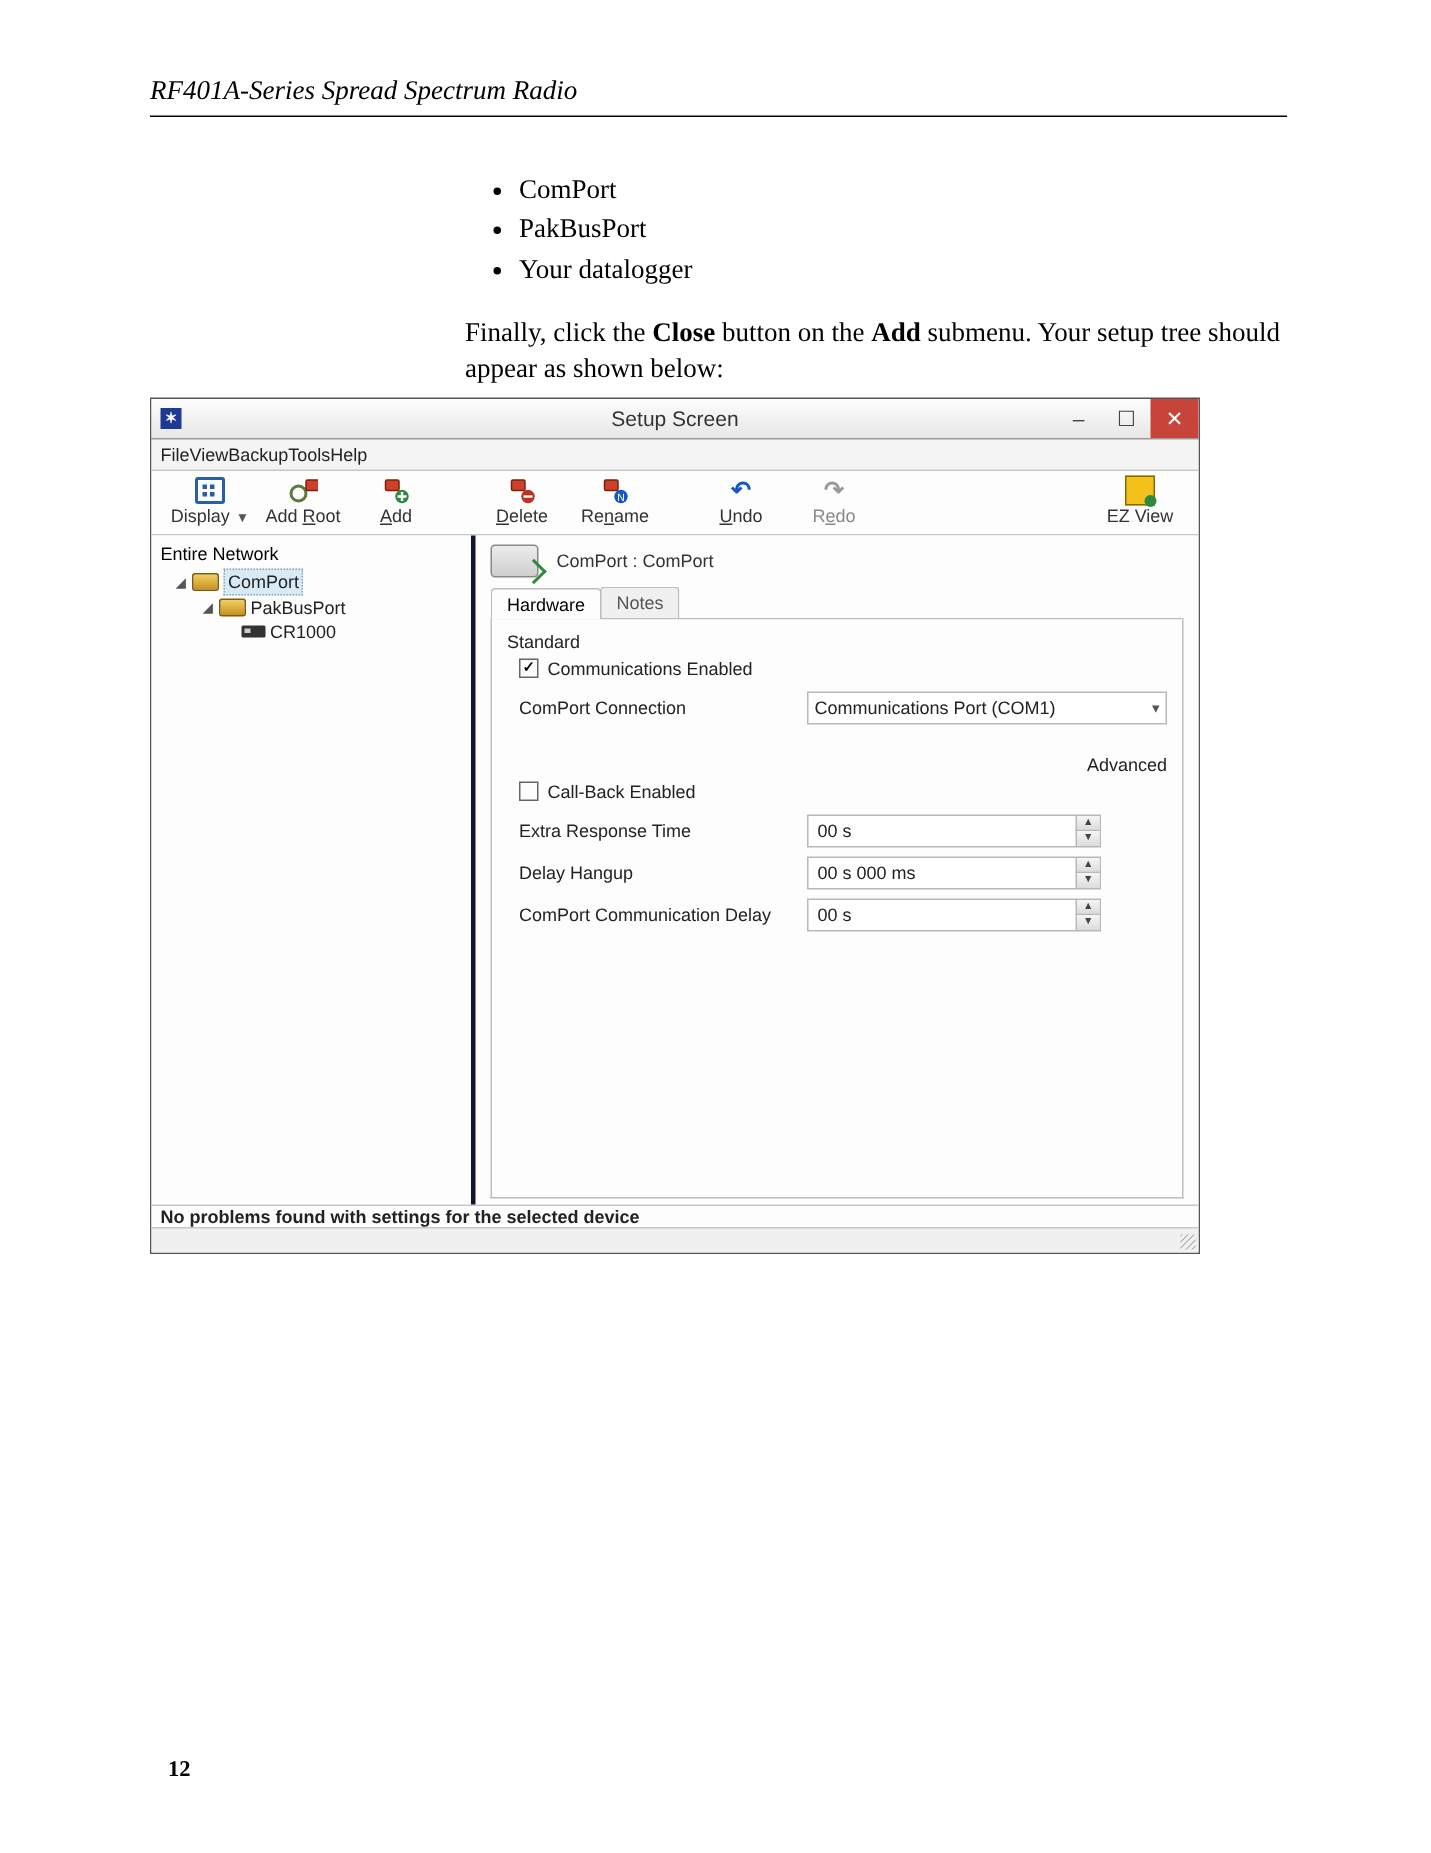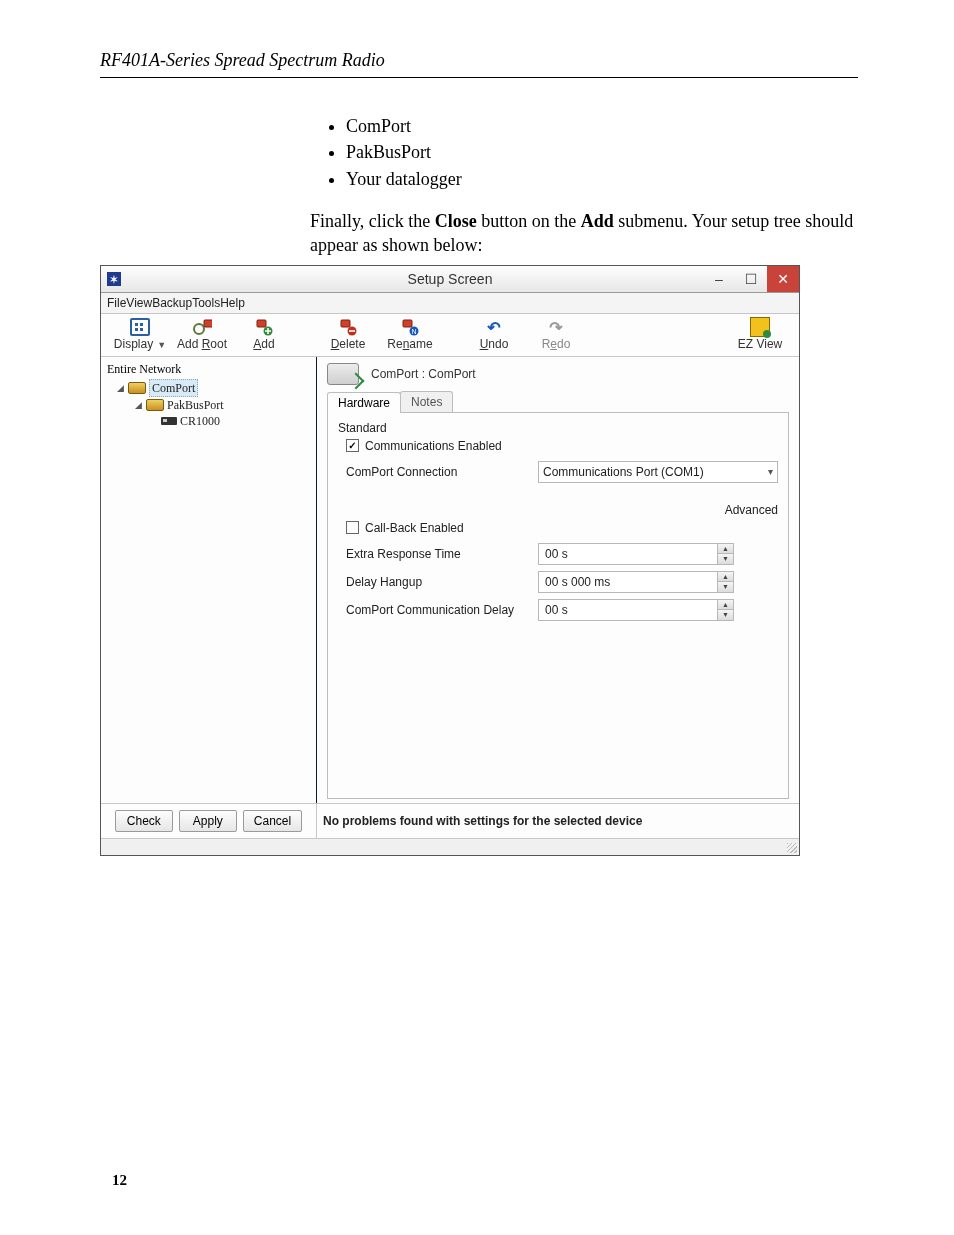--- a/index.html
+++ b/index.html
@@ -31,21 +31,21 @@
   .toolbar .tb .lbl u{text-decoration:underline;}
   .tb .disp-ic{width:18px;height:14px;border:2px solid #2a5ea8;border-radius:2px;position:relative;}
   .tb .disp-ic::after{content:"";position:absolute;left:3px;top:3px;width:3px;height:3px;background:#2a5ea8;box-shadow:5px 0 #2a5ea8,0 5px #2a5ea8,5px 5px #2a5ea8;}
   .undo-ic{color:#1559c0;font-weight:bold;}
   .redo-ic{color:#9a9a9a;font-weight:bold;}
   .ez-ic{width:18px;height:18px;background:#f3c11b;border:1px solid #8a6a00;position:relative;}
   .ez-ic::after{content:"";position:absolute;right:-2px;bottom:-2px;width:8px;height:8px;background:#2e8b3d;border-radius:50%;}
   .drop-arrow{font-size:9px;color:#555;margin-left:4px;}
 
   .workspace{display:flex;background:#fdfdfd;height:446px;}
-  .tree-pane{width:216px;border-right:1px solid #0f172a;box-sizing:border-box;padding:4px 6px;font-size:12px;font-family:Liberation Serif, serif;}
+  .tree-pane{width:216px;border-right:3px solid #0f172a;box-sizing:border-box;padding:4px 6px;font-size:12px;}
   .tree-root{color:#000;margin-bottom:2px;}
   .tree-row{display:flex;align-items:center;gap:3px;line-height:16px;}
   .tree-toggle{font-size:9px;color:#555;display:inline-block;width:8px;}
   .tree-ind1{margin-left:10px;}
   .tree-ind2{margin-left:28px;}
   .tree-ind3{margin-left:54px;}
   .tree-sel{background:#d9eaf7;border:1px dotted #8aa;padding:0 2px;}
   .port-ic{width:16px;height:10px;background:linear-gradient(#f0d060,#c89020);border:1px solid #7a5a10;border-radius:2px;display:inline-block;}
   .dev-ic{width:16px;height:8px;background:#333;border-radius:1px;display:inline-block;position:relative;}
   .dev-ic::after{content:"";position:absolute;left:2px;top:2px;width:4px;height:3px;background:#ccc;}
@@ -265,24 +265,19 @@
                   <div>▲</div>
                   <div>▼</div>
                 </span>
             </div>
           </div>
         </div>
       </div>
     </div>
 
     <div class="bottom-row">
-      <div class="btn-bar">
-        <button>Check</button>
-        <button>Apply</button>
-        <button>Cancel</button>
-      </div>
       <div class="status-msg">No problems found with settings for the selected device</div>
     </div>
     <div class="statusbar"></div>
   </div>
 
   <div class="page-num">12</div>
 </div>
 
 </body></html>

